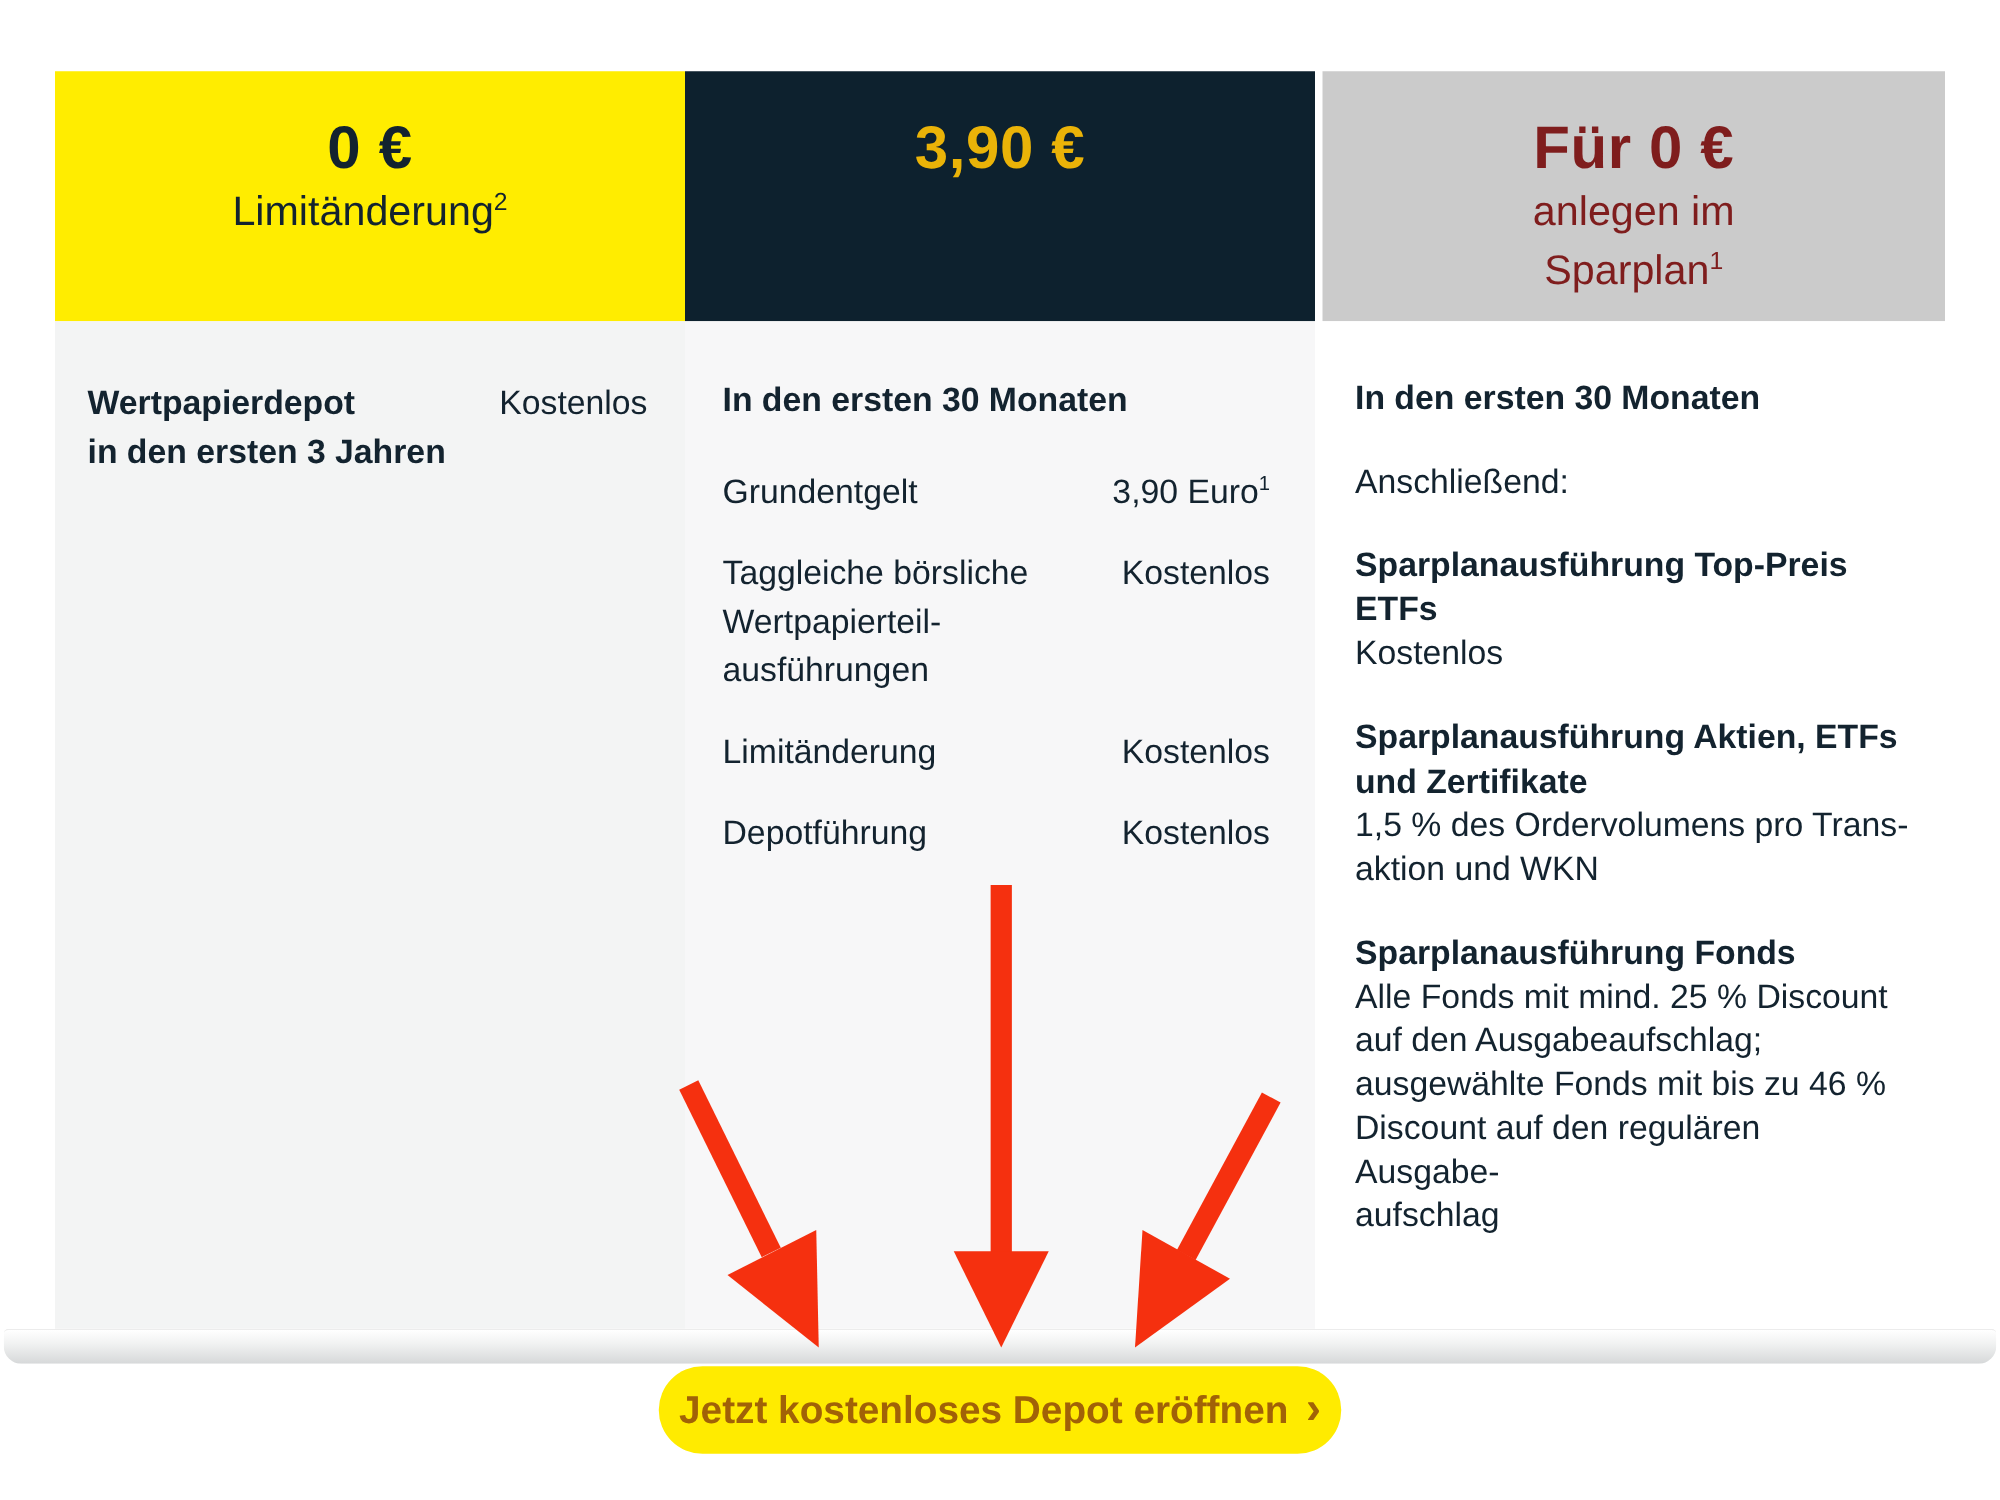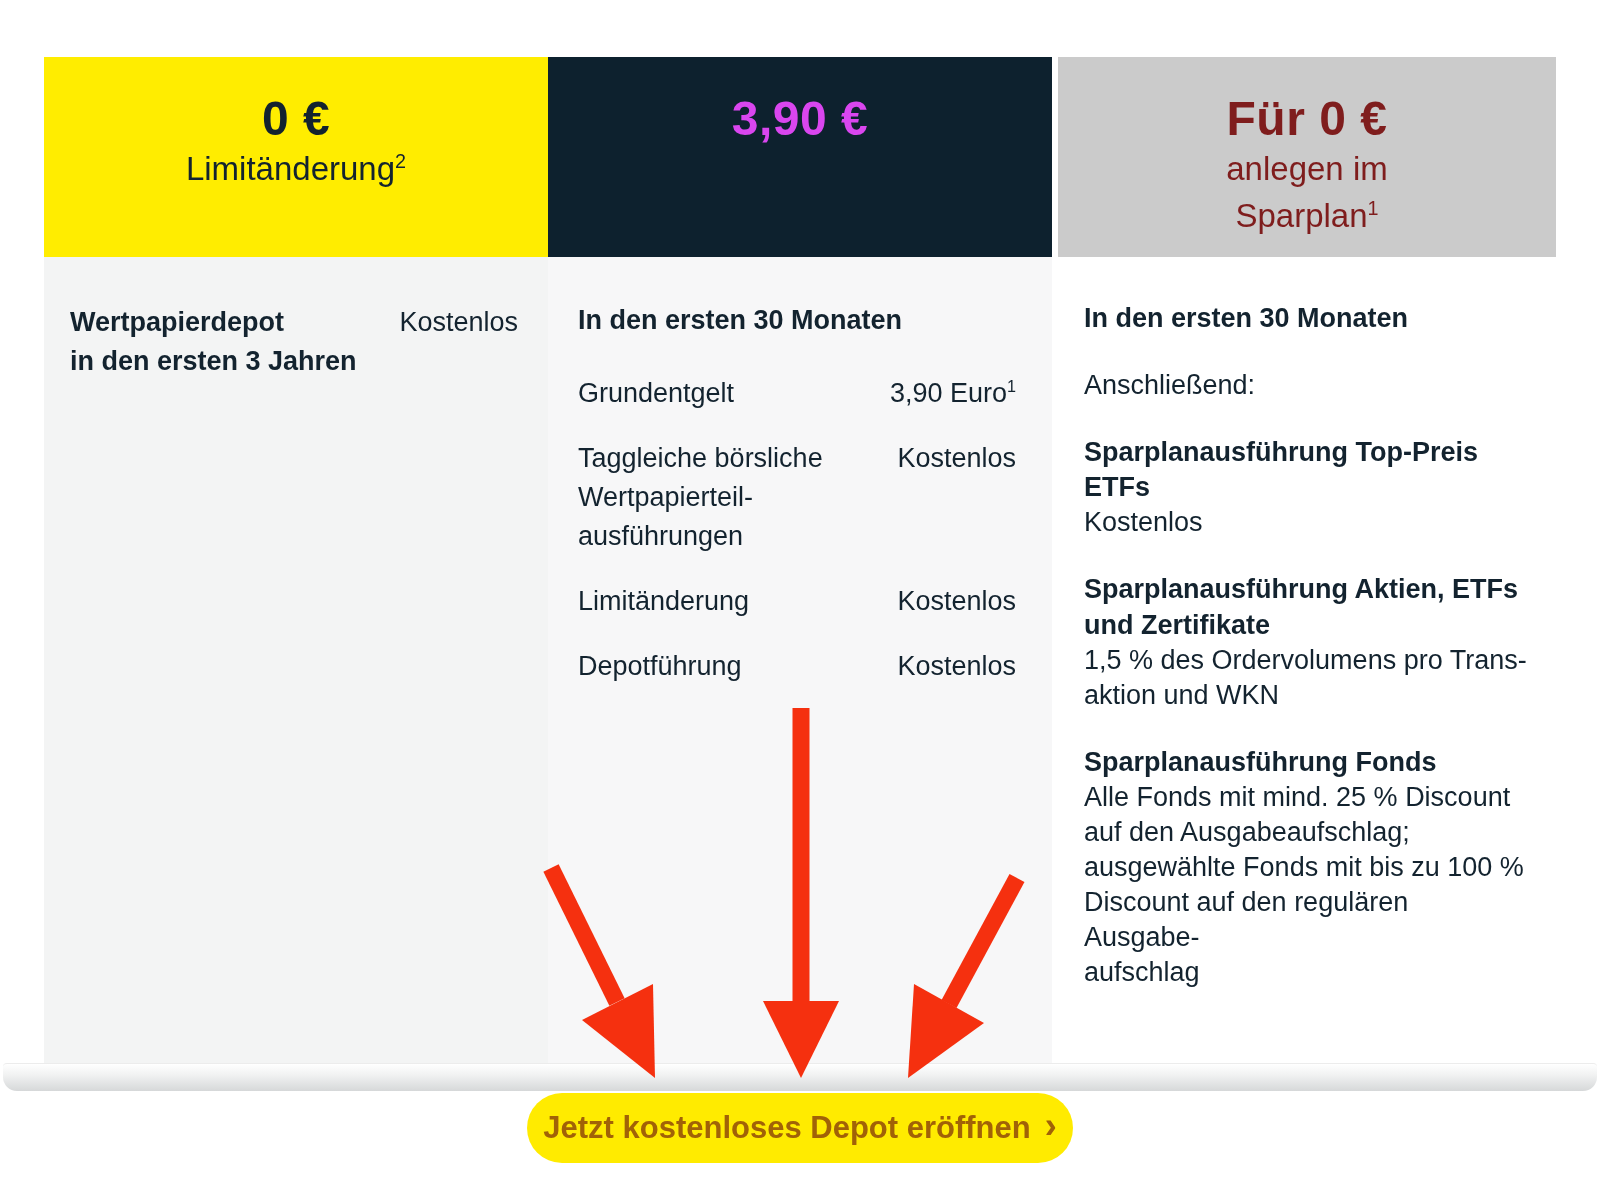--- a/index.html
+++ b/index.html
@@ -11,21 +11,21 @@
   }
   .table{position:absolute;left:44px;top:57px;width:1512px;display:flex;}
   .col{width:504px;box-sizing:border-box;}
 
   
   .hdr{height:200px;box-sizing:border-box;padding-top:34px;text-align:center;}
   .hdr .price{font-size:48px;font-weight:bold;line-height:1.15;letter-spacing:.5px;}
   .hdr .sub{font-size:33px;line-height:1.42;white-space:pre-line;}
   sup{font-size:60%;vertical-align:super;line-height:0;}
   .hdr-yellow{background:#FFED00;color:#13232F;}
-  .hdr-navy{background:#0D212E;color:#d946ef;}
+  .hdr-navy{background:#0D212E;color:#eab308;}
   .hdr-gray{background:#CBCBCB;color:#7f1d1d;margin-left:6px;width:498px;}
 
   
   .bdy{height:806px;box-sizing:border-box;font-size:27px;line-height:1.28;}
   .bdy1{background:#F3F4F4;padding:46px 30px 0 26px;}
   .bdy2{background:#F7F7F8;padding:46px 36px 0 30px;}
   .bdy3{background:#ffffff;padding:44px 28px 0 32px;}
 
   .row{display:flex;justify-content:space-between;align-items:flex-start;margin-bottom:26px;}
   .row .lbl{white-space:pre-line;line-height:1.45;}
@@ -125,21 +125,21 @@
       <div class="para">
         <div class="phead">Sparplanausführung Aktien, ETFs
 und Zertifikate</div>
         <div class="ptext">1,5 % des Ordervolumens pro Trans-
 aktion und WKN</div>
       </div>
       <div class="para">
         <div class="phead">Sparplanausführung Fonds</div>
         <div class="ptext">Alle Fonds mit mind. 25 % Discount
 auf den Ausgabeaufschlag;
-ausgewählte Fonds mit bis zu 100 %
+ausgewählte Fonds mit bis zu 46 %
 Discount auf den regulären Ausgabe-
 aufschlag</div>
       </div>
     </div>
   </div>
 </div>
 
 <div class="divider"></div>
 
 <svg class="arrows" viewBox="0 0 1600 1200">

